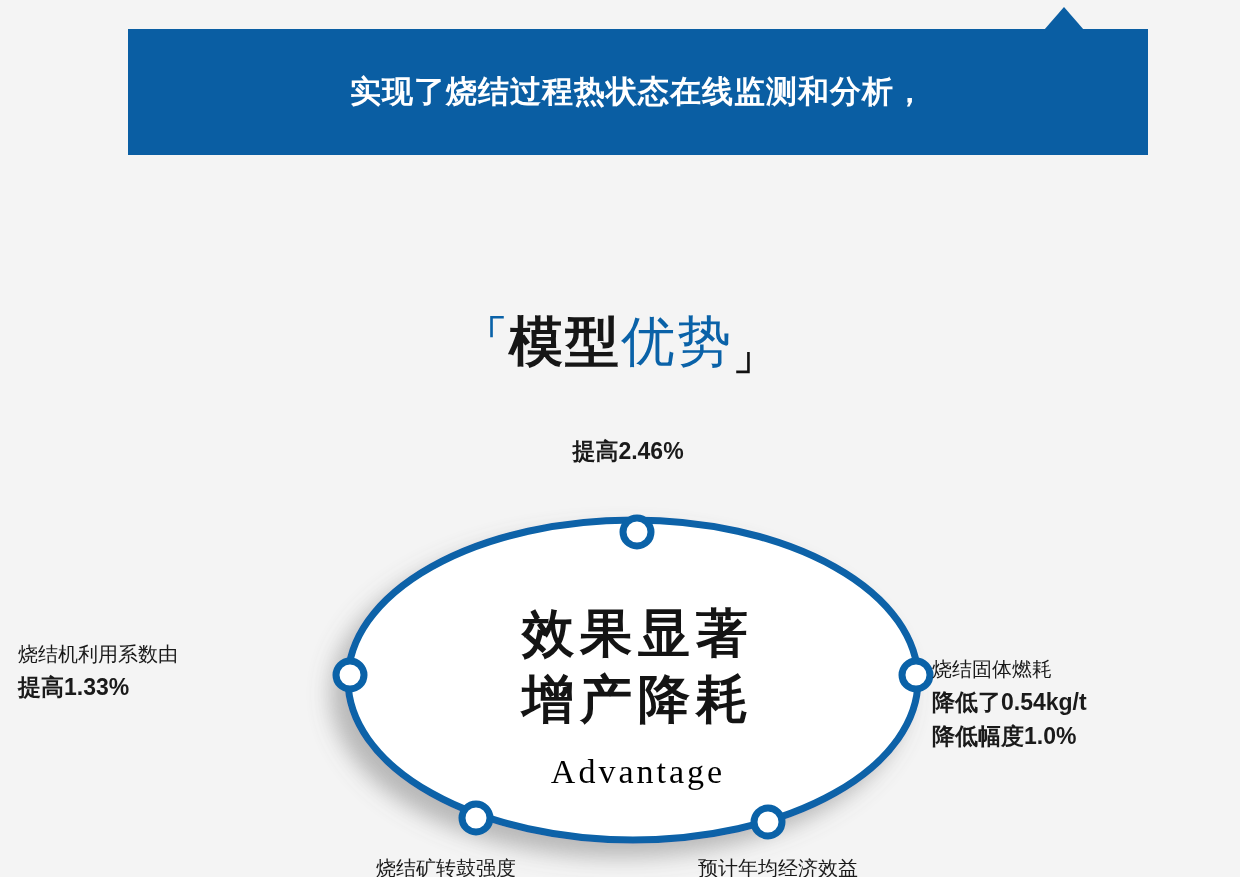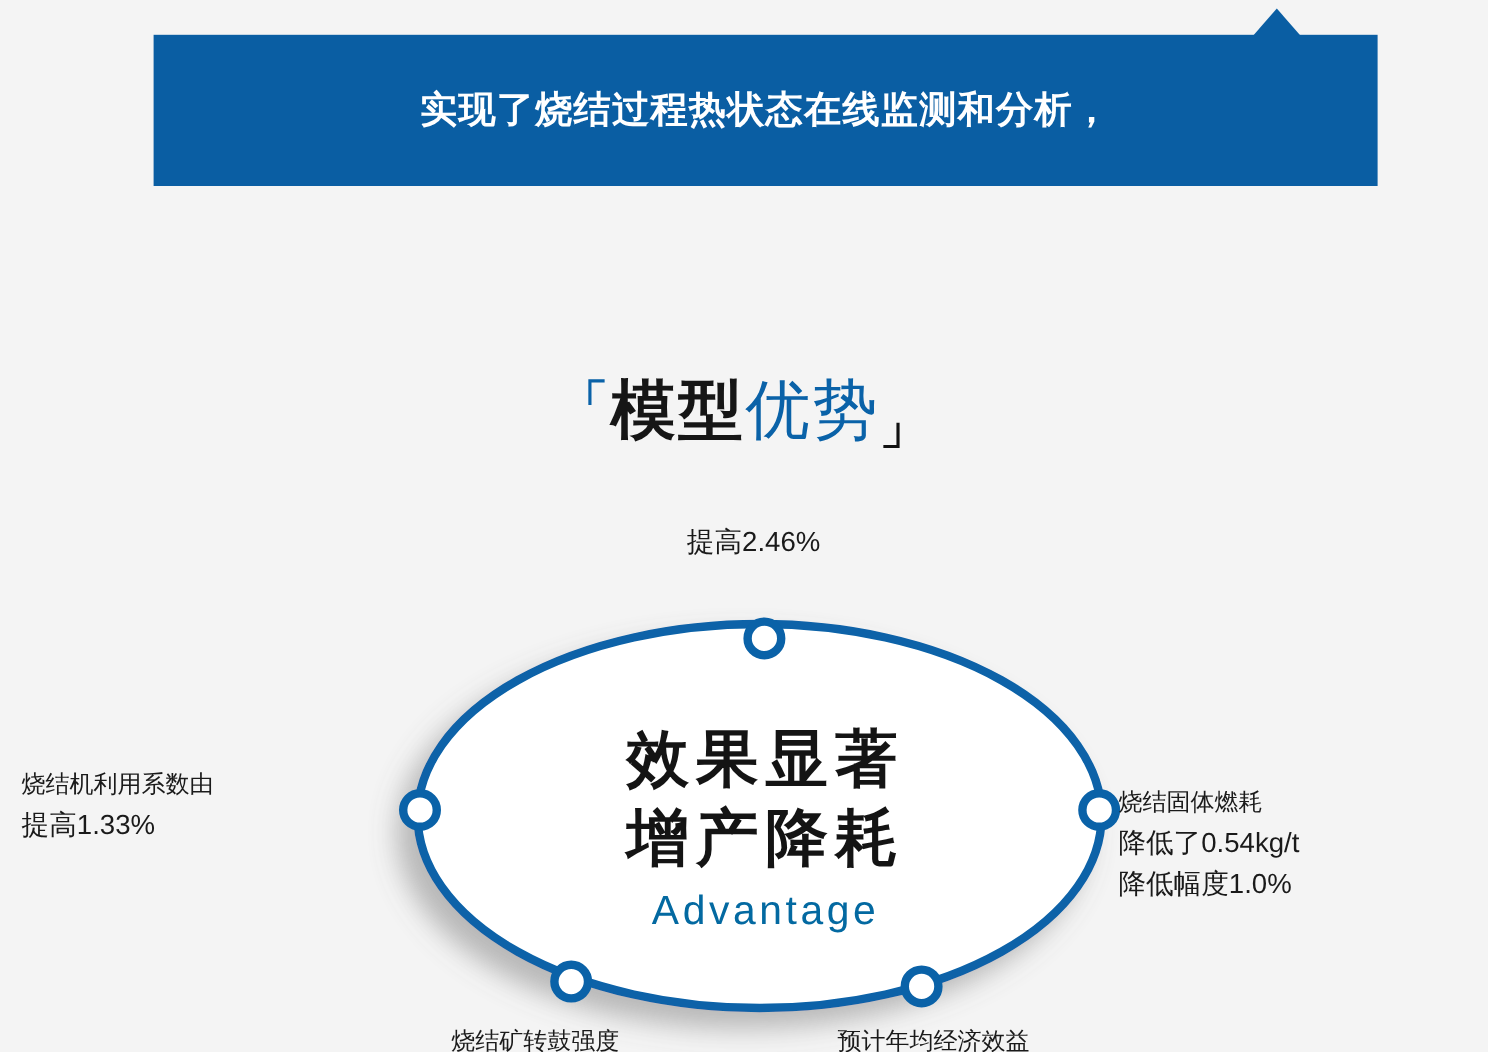--- a/index.html
+++ b/index.html
@@ -110,43 +110,43 @@
     white-space: nowrap;
   }
   .center-line {
     color: #141414;
     font-size: 52px;
     font-weight: bold;
     line-height: 66px;
     letter-spacing: 6px;
   }
   .center-sub {
-    color: #0369a1;
+    color: #000000;
     font-size: 34px;
-    font-family: Liberation Sans, sans-serif;
+    font-family: Liberation Serif, serif;
     letter-spacing: 3px;
     line-height: 44px;
-    margin-top: 5px;
+    margin-top: 18px;
   }
 
   
   .label {
     position: absolute;
     white-space: nowrap;
     color: #1a1a1a;
   }
   .label .cap {
     font-size: 20px;
     font-weight: normal;
     line-height: 32px;
     display: block;
   }
   .label .val {
     font-size: 23px;
-    font-weight: normal;
+    font-weight: bold;
     line-height: 34px;
     display: block;
   }
   .label-top    { left: 428px; top: 434px; width: 400px; text-align: center; }
   .label-left   { left: 18px;  top: 638px; width: 320px; }
   .label-right  { left: 932px; top: 653px; width: 290px; text-align: left; }
   .label-bl     { left: 296px; top: 852px; width: 300px; text-align: center; }
   .label-br     { left: 628px; top: 852px; width: 300px; text-align: center; }
 </style>
 </head>

